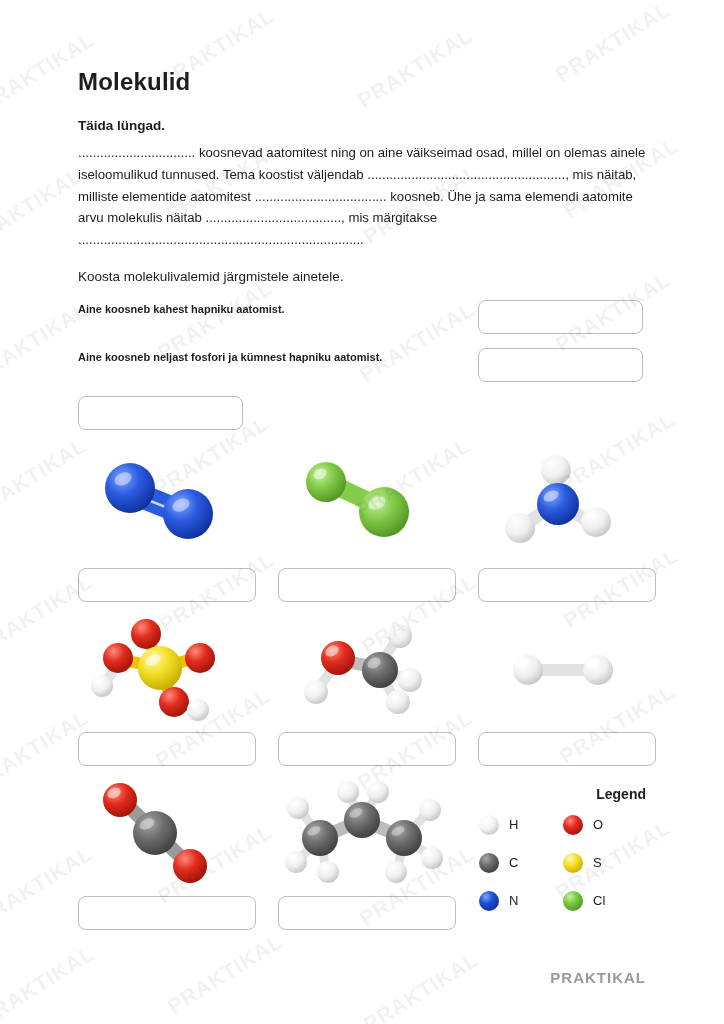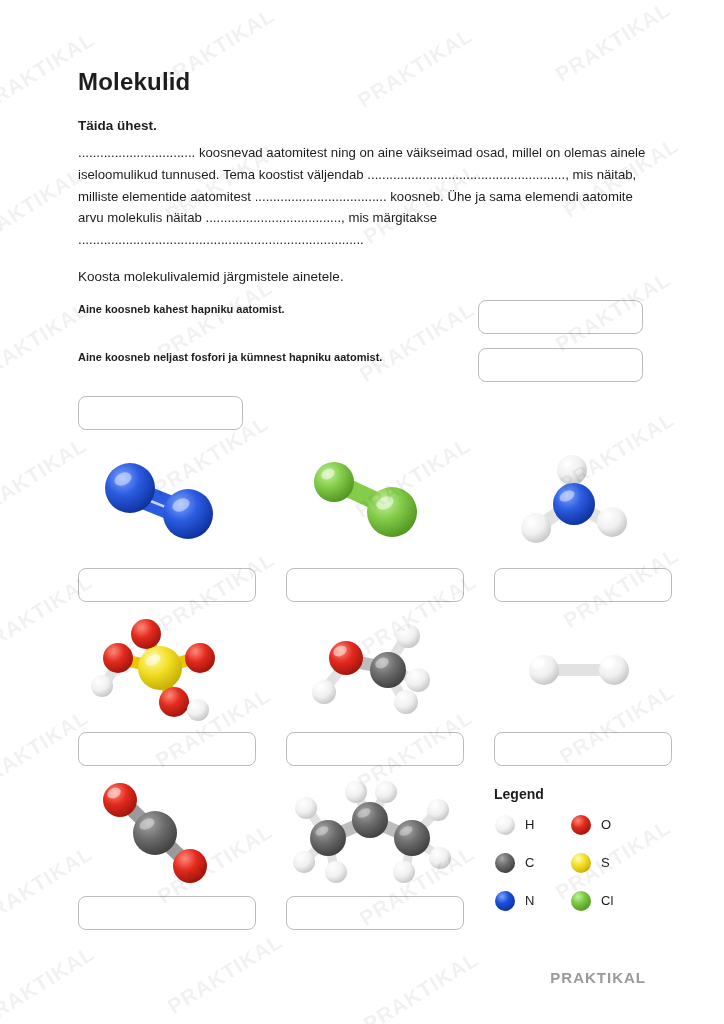--- a/index.html
+++ b/index.html
@@ -89,22 +89,23 @@
     background: #fff;
     box-sizing: border-box;
     flex: none;
   }
   
   .mol-grid {
     margin-top: 22px;
   }
   .mol-row {
     display: flex;
-    gap: 30px;
+    gap: 22px;
     margin-bottom: 14px;
+    text-align: right;
   }
   .mol-cell {
     width: 178px;
   }
   .mol-art {
     height: 110px;
     position: relative;
   }
   .mol-art svg { display: block; }
   .mol-box {
@@ -188,21 +189,21 @@
     <div class="wm" style="left:548px; top:848px;">PRAKTIKAL</div>
     <div class="wm" style="left:-28px; top:974px;">PRAKTIKAL</div>
     <div class="wm" style="left:160px; top:962px;">PRAKTIKAL</div>
     <div class="wm" style="left:356px; top:980px;">PRAKTIKAL</div>
   </div>
 
   <div class="content">
 
     <h1>Molekulid</h1>
 
-    <div class="lead">Täida ühest.</div>
+    <div class="lead">Täida lüngad.</div>
 
     <div class="para">................................ koosnevad aatomitest ning on aine väikseimad osad, millel on olemas ainele iseloomulikud tunnused. Tema koostist väljendab ......................................................, mis näitab, milliste elementide aatomitest .................................... koosneb.  Ühe ja sama elemendi aatomite arvu molekulis näitab ....................................., mis märgitakse ..............................................................................</div>
 
     <div class="subhead">Koosta molekulivalemid järgmistele ainetele.</div>
 
     <div class="task-row">
       <div class="task-text">Aine koosneb kahest hapniku aatomist.</div>
       <div class="answer-box"></div>
     </div>
     <div class="task-row">

